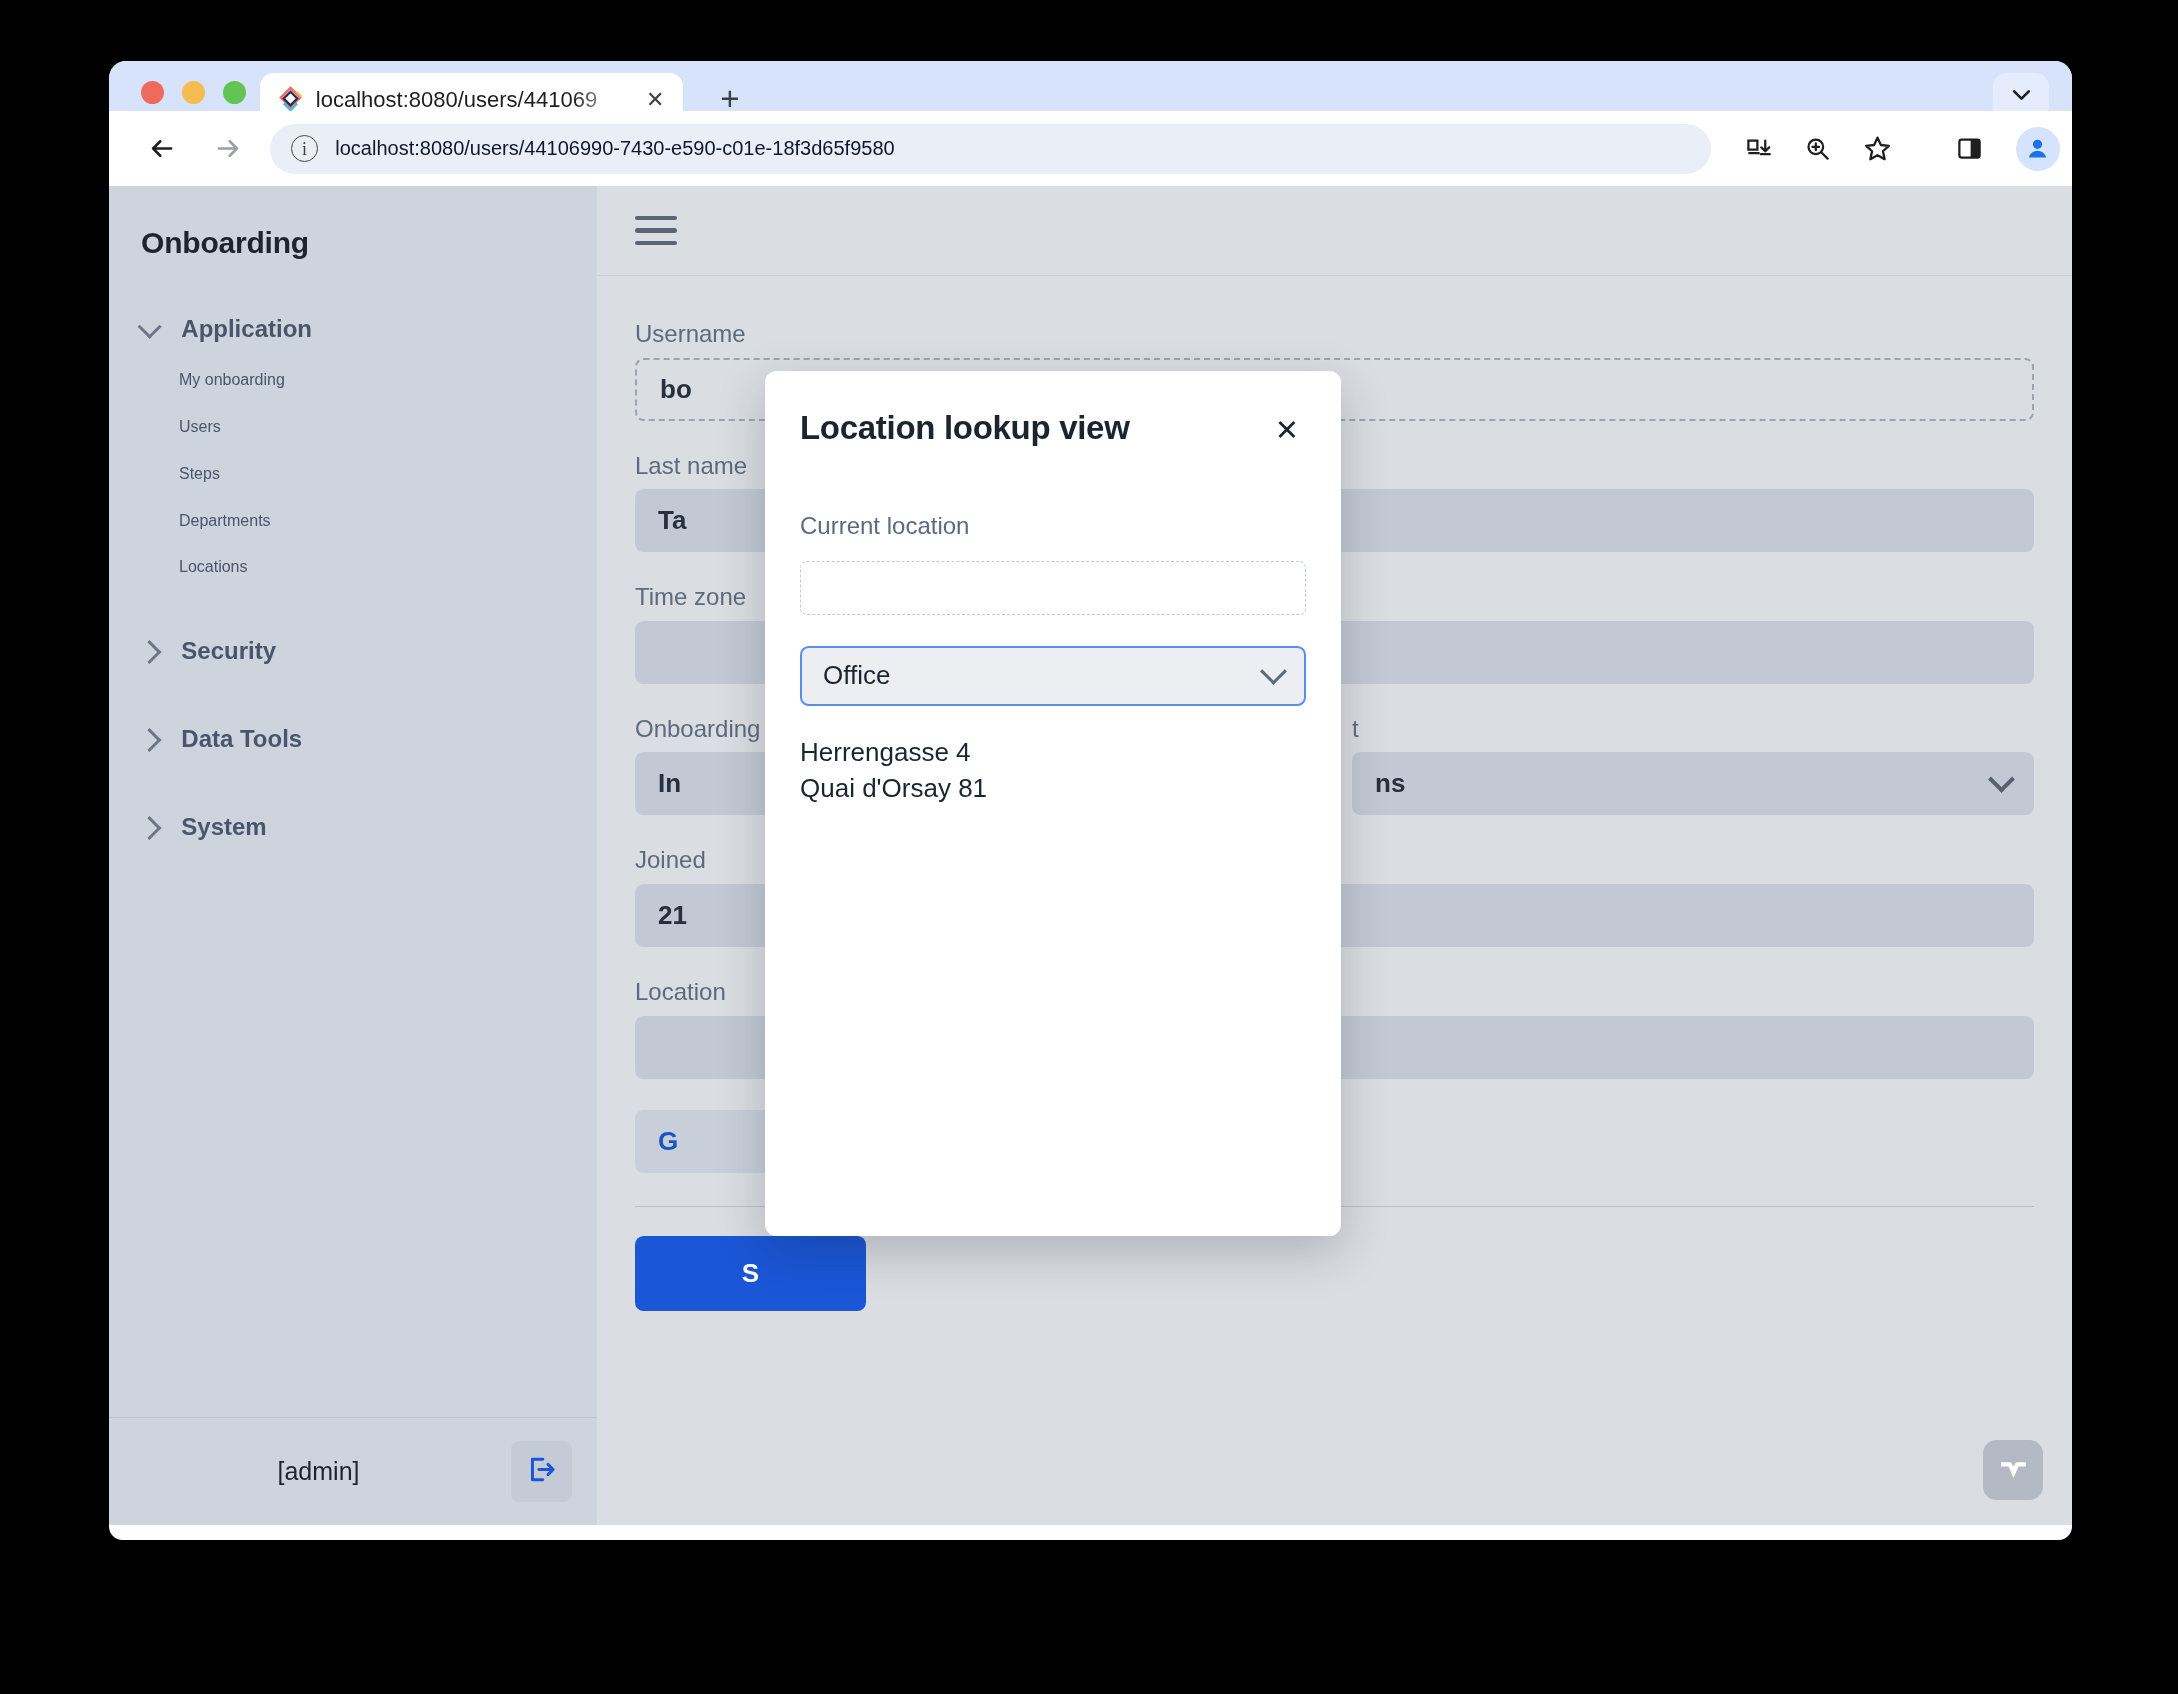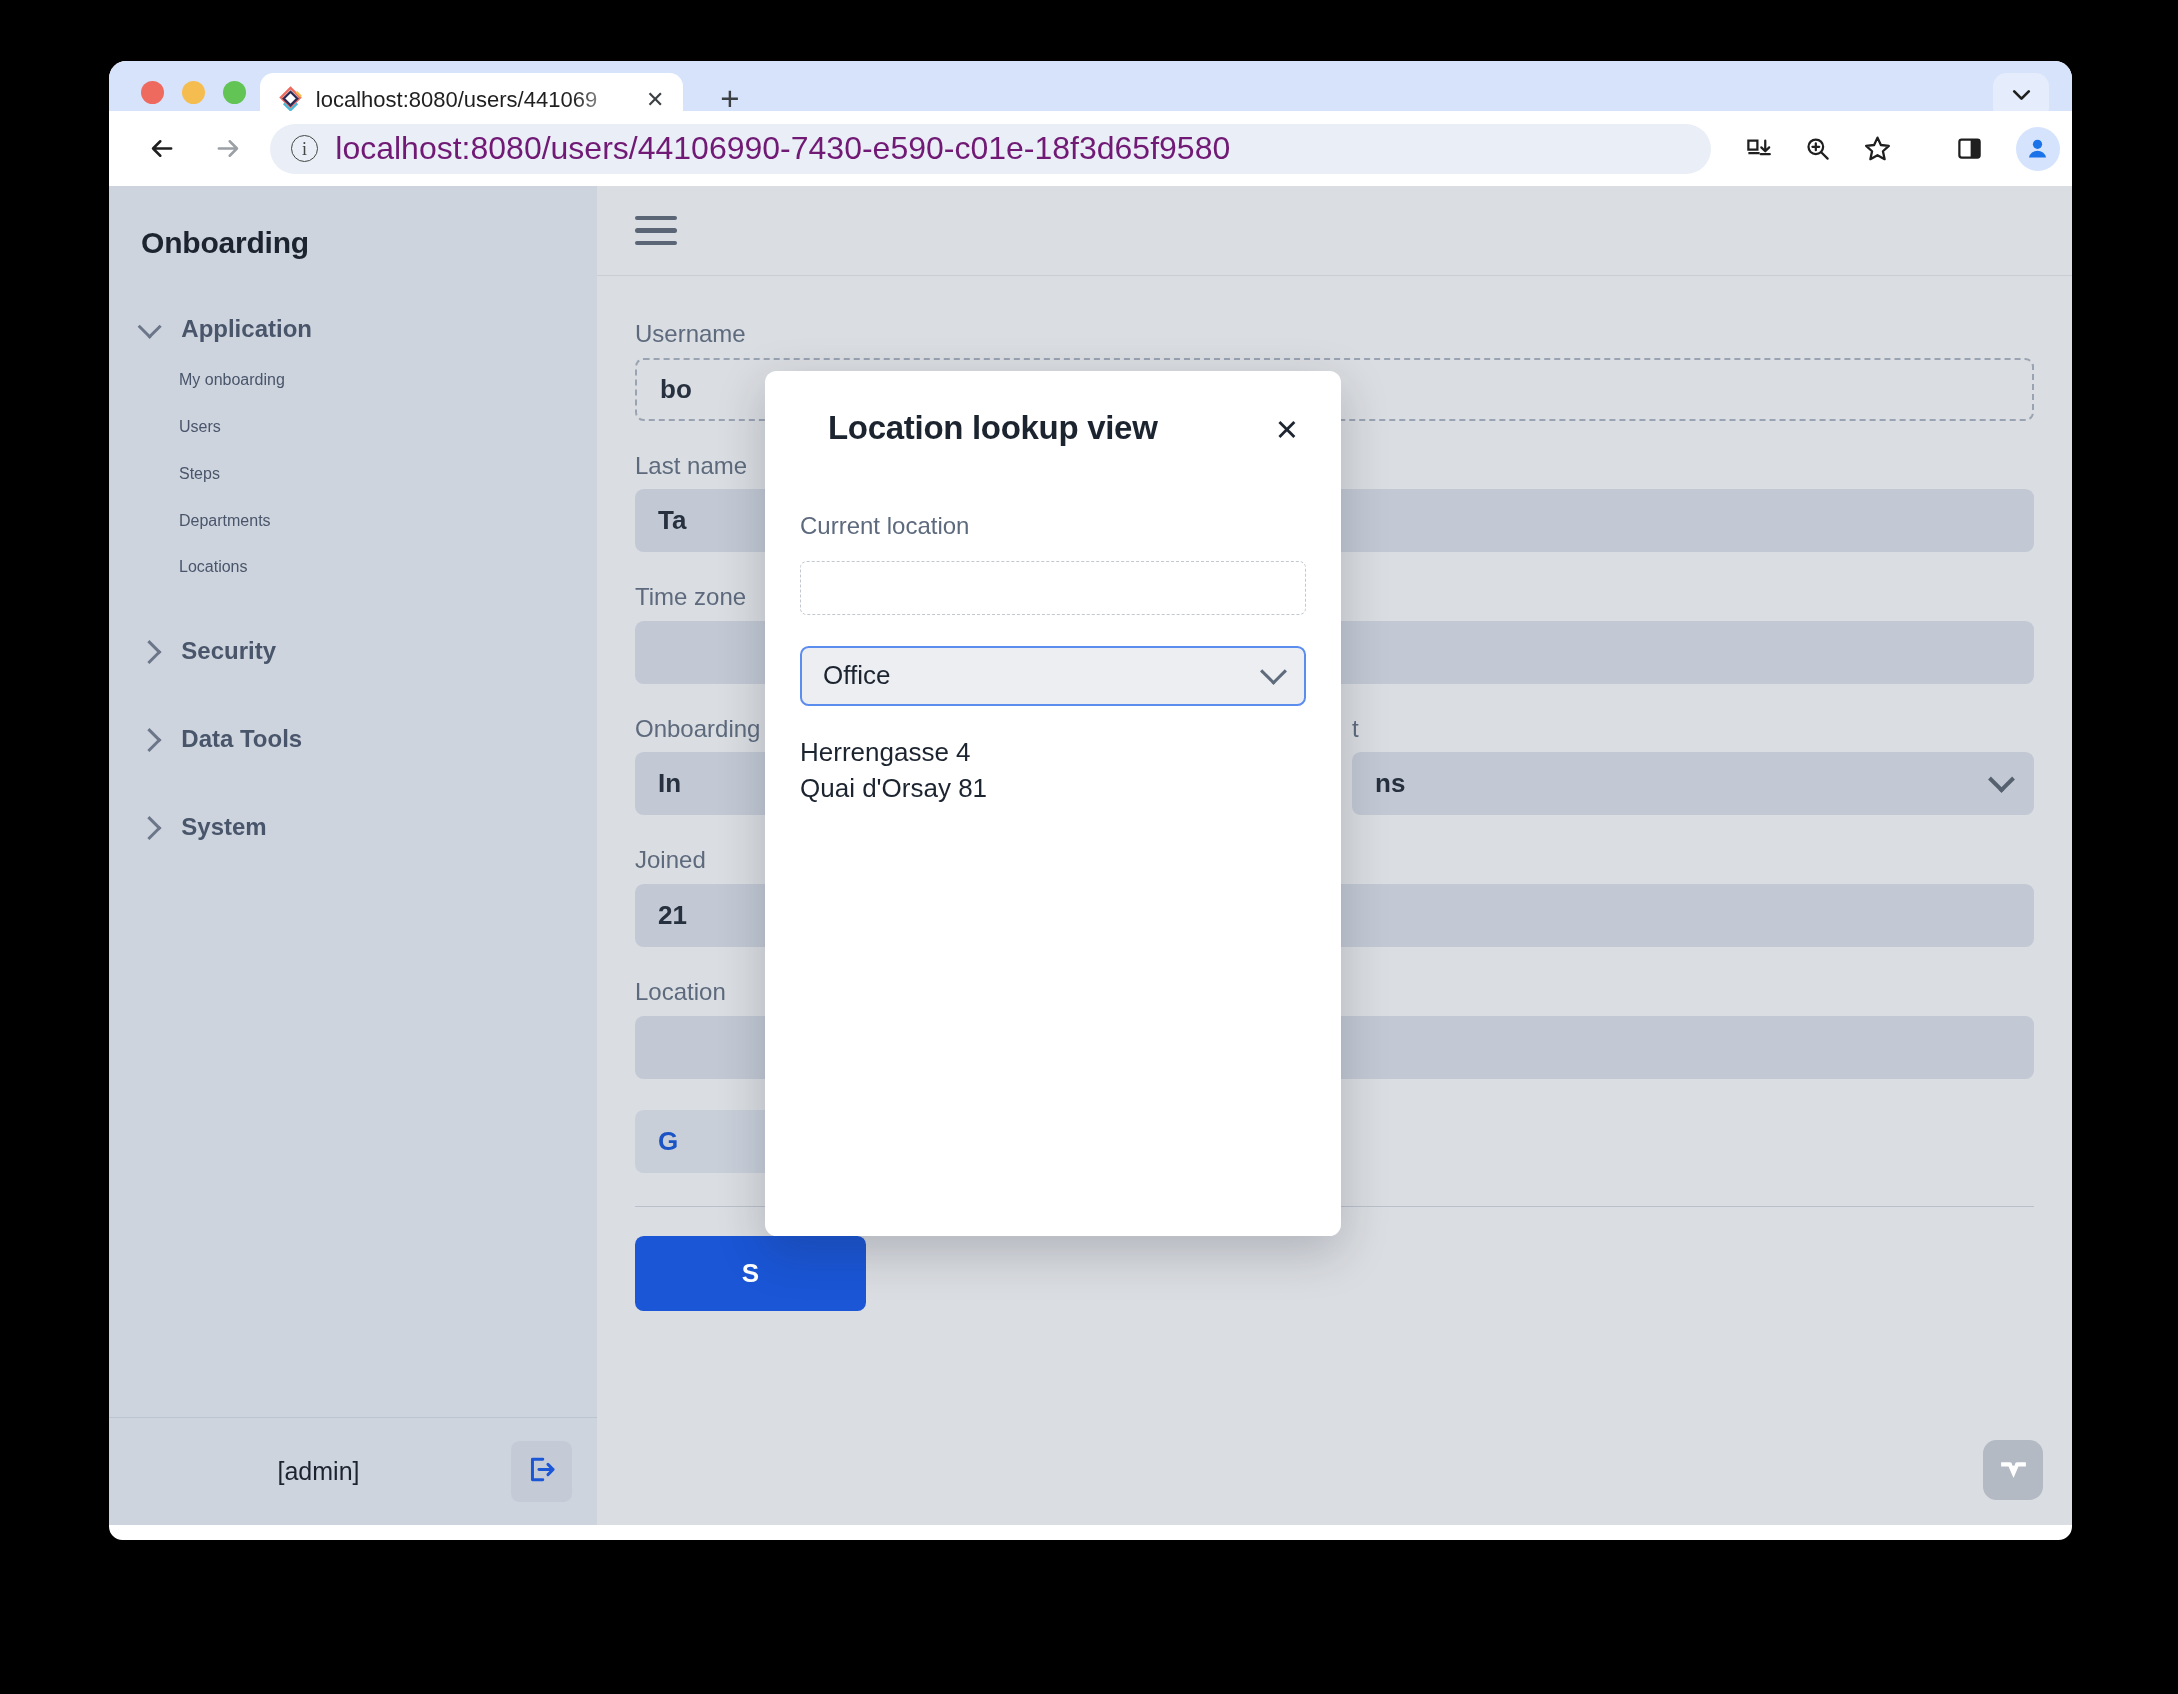--- a/index.html
+++ b/index.html
@@ -92,21 +92,21 @@
   }
   #site-info-icon {
     flex: 0 0 27px; width: 27px; height: 27px;
     border-radius: 50%;
     border: 1.9px solid #444746;
     display: flex; align-items: center; justify-content: center;
     font-size: 18px; font-family: "Liberation Serif", serif;
     color: #444746; line-height: 1;
   }
   #omnibox-url {
-    font-size: 32px; color: #701a75;
+    font-size: 20px; color: #0f172a;
     white-space: nowrap;
   }
   #toolbar-actions {
     position: absolute; left: 1624px; top: 12.5px;
     display: flex; align-items: center; gap: 9.6px;
   }
   .toolbar-btn {
     width: 50px; height: 50px; border-radius: 50%;
     display: flex; align-items: center; justify-content: center;
   }
@@ -262,21 +262,20 @@
     left: 656px; top: 185px;
     width: 576px; height: 865px;
     background: #ffffff;
     border-radius: 11.5px;
     box-shadow: 0 15.4px 48px rgba(26,34,48,.22);
     padding: 38px 35px;
   }
   #modal-header {
     display: flex; align-items: flex-start;
     margin-bottom: 63px;
-    margin-left: 28px;
   }
   #modal-title {
     flex: 1 1 auto;
     font-size: 33px; font-weight: bold;
     color: #1c2430;
     letter-spacing: -0.3px;
   }
   #modal-close-button {
     flex: 0 0 38px; height: 38px;
     display: flex; align-items: center; justify-content: center;

